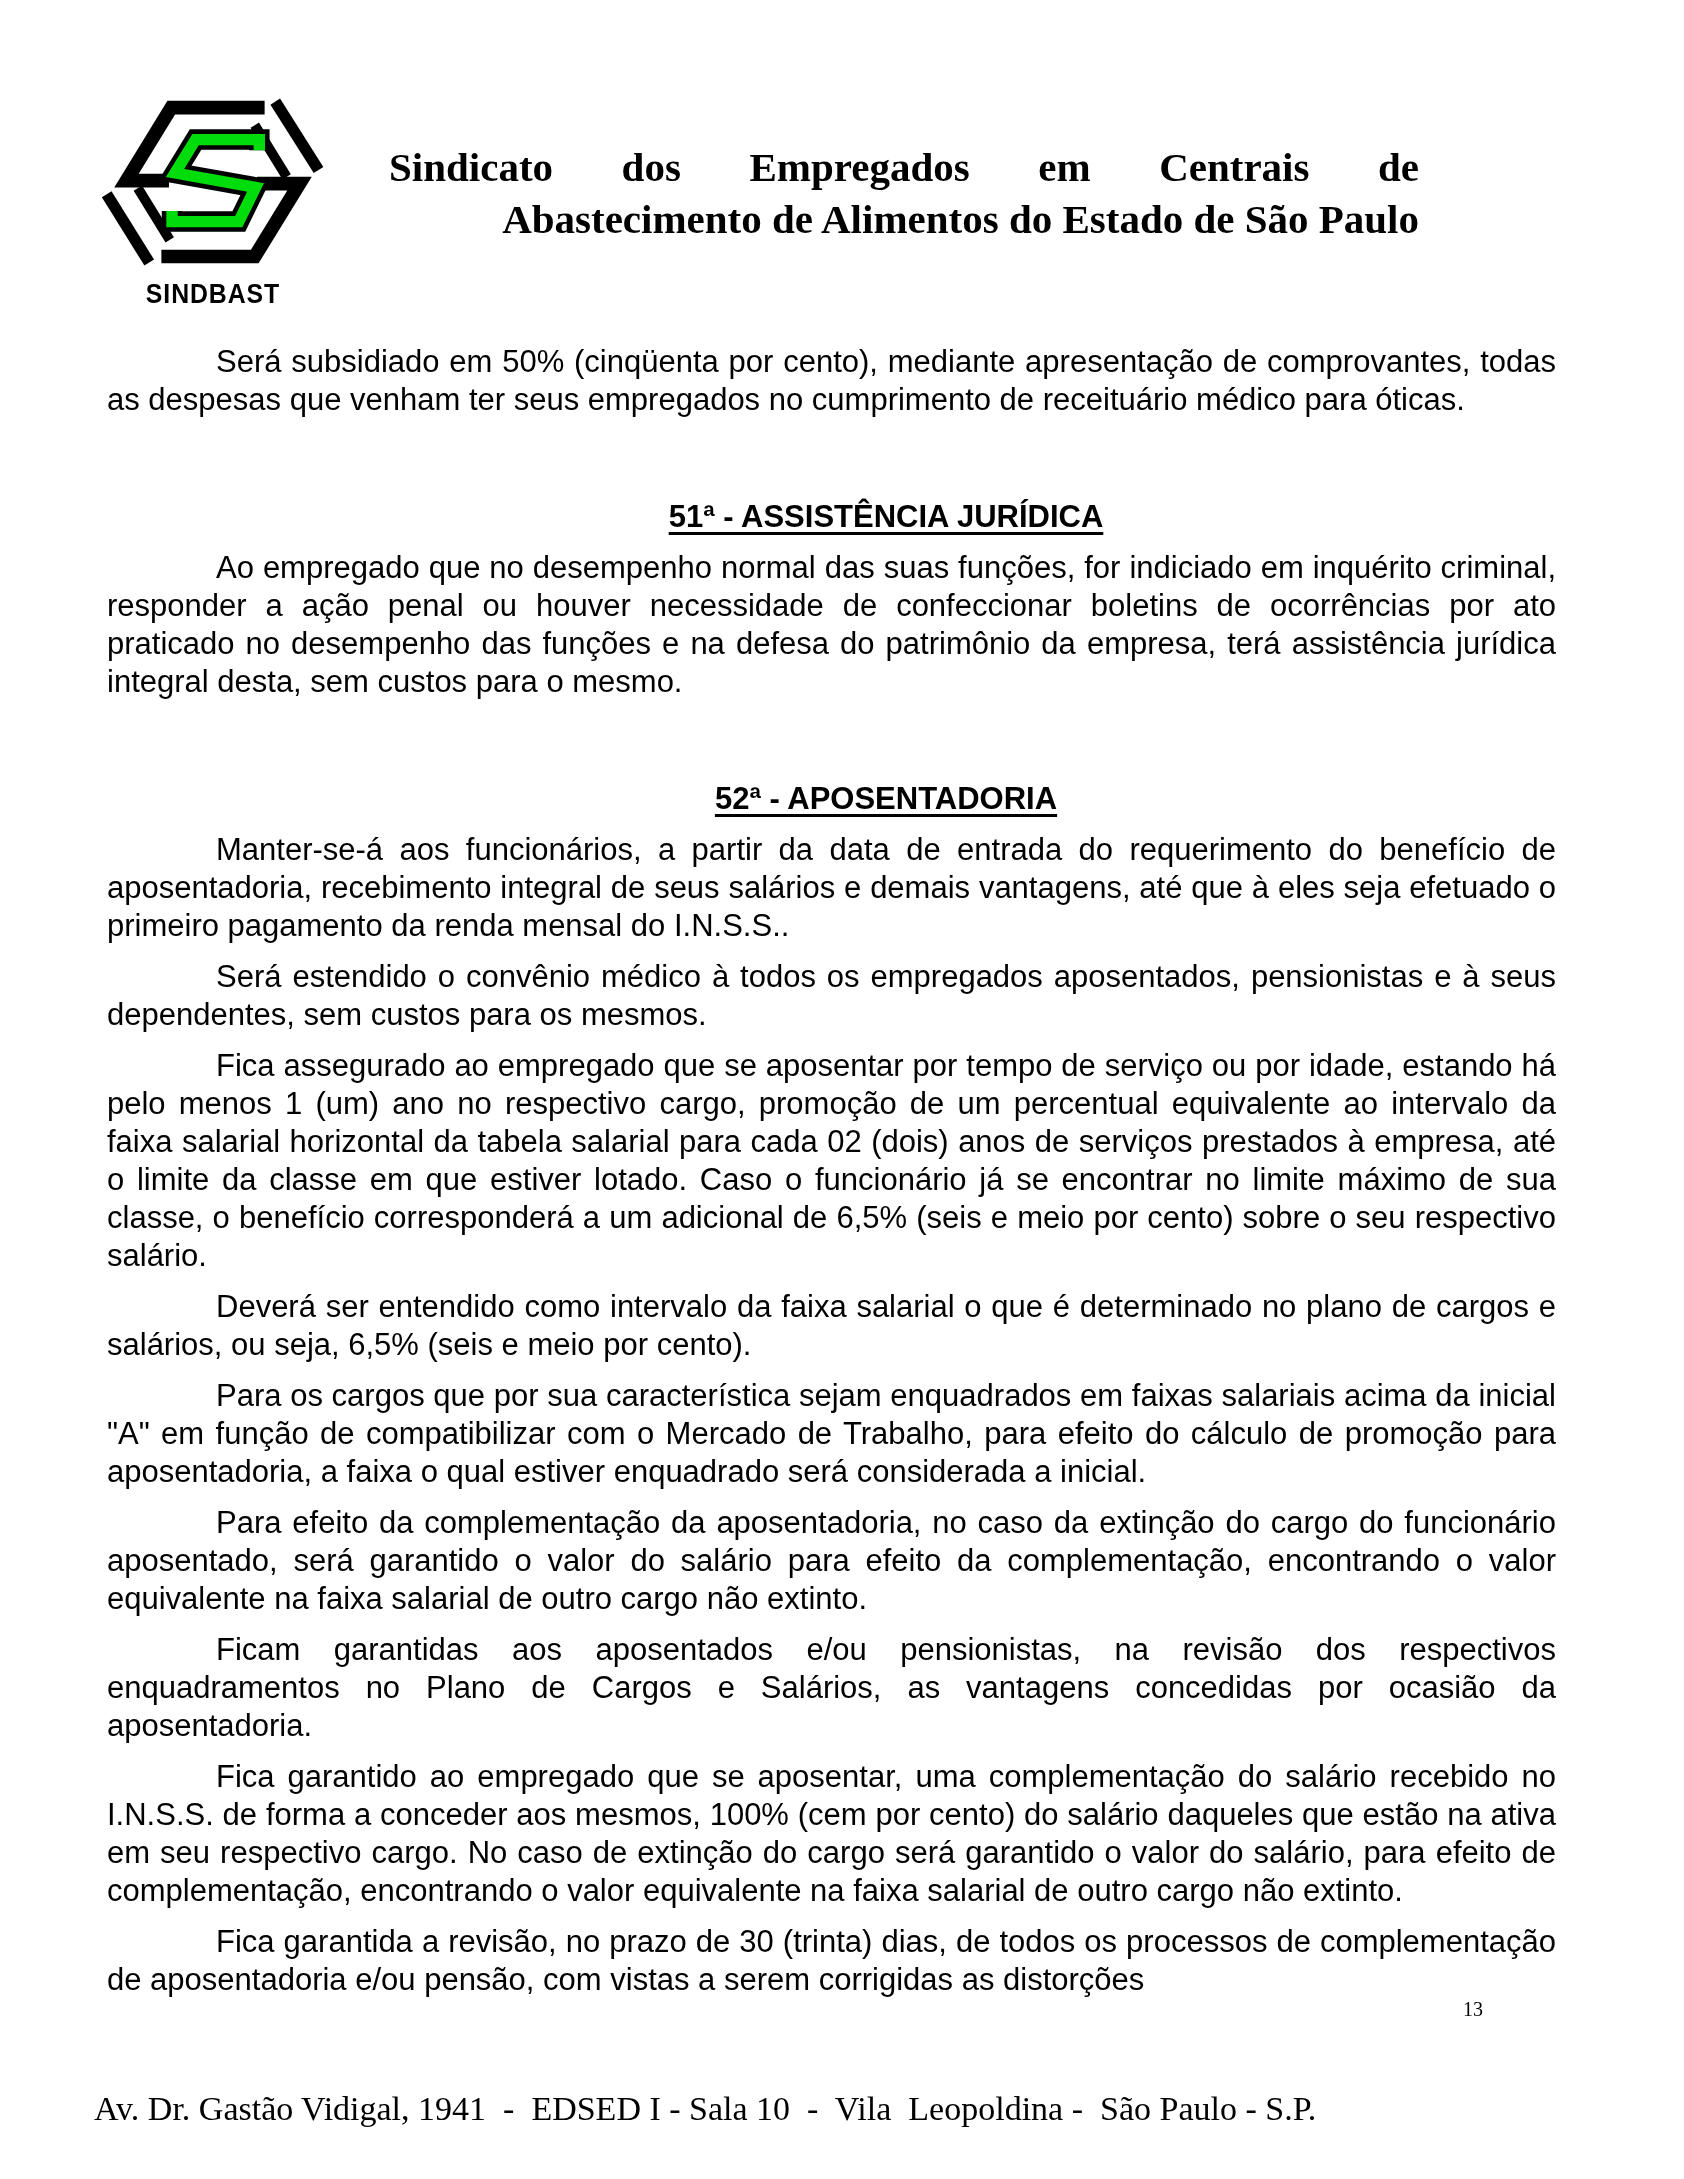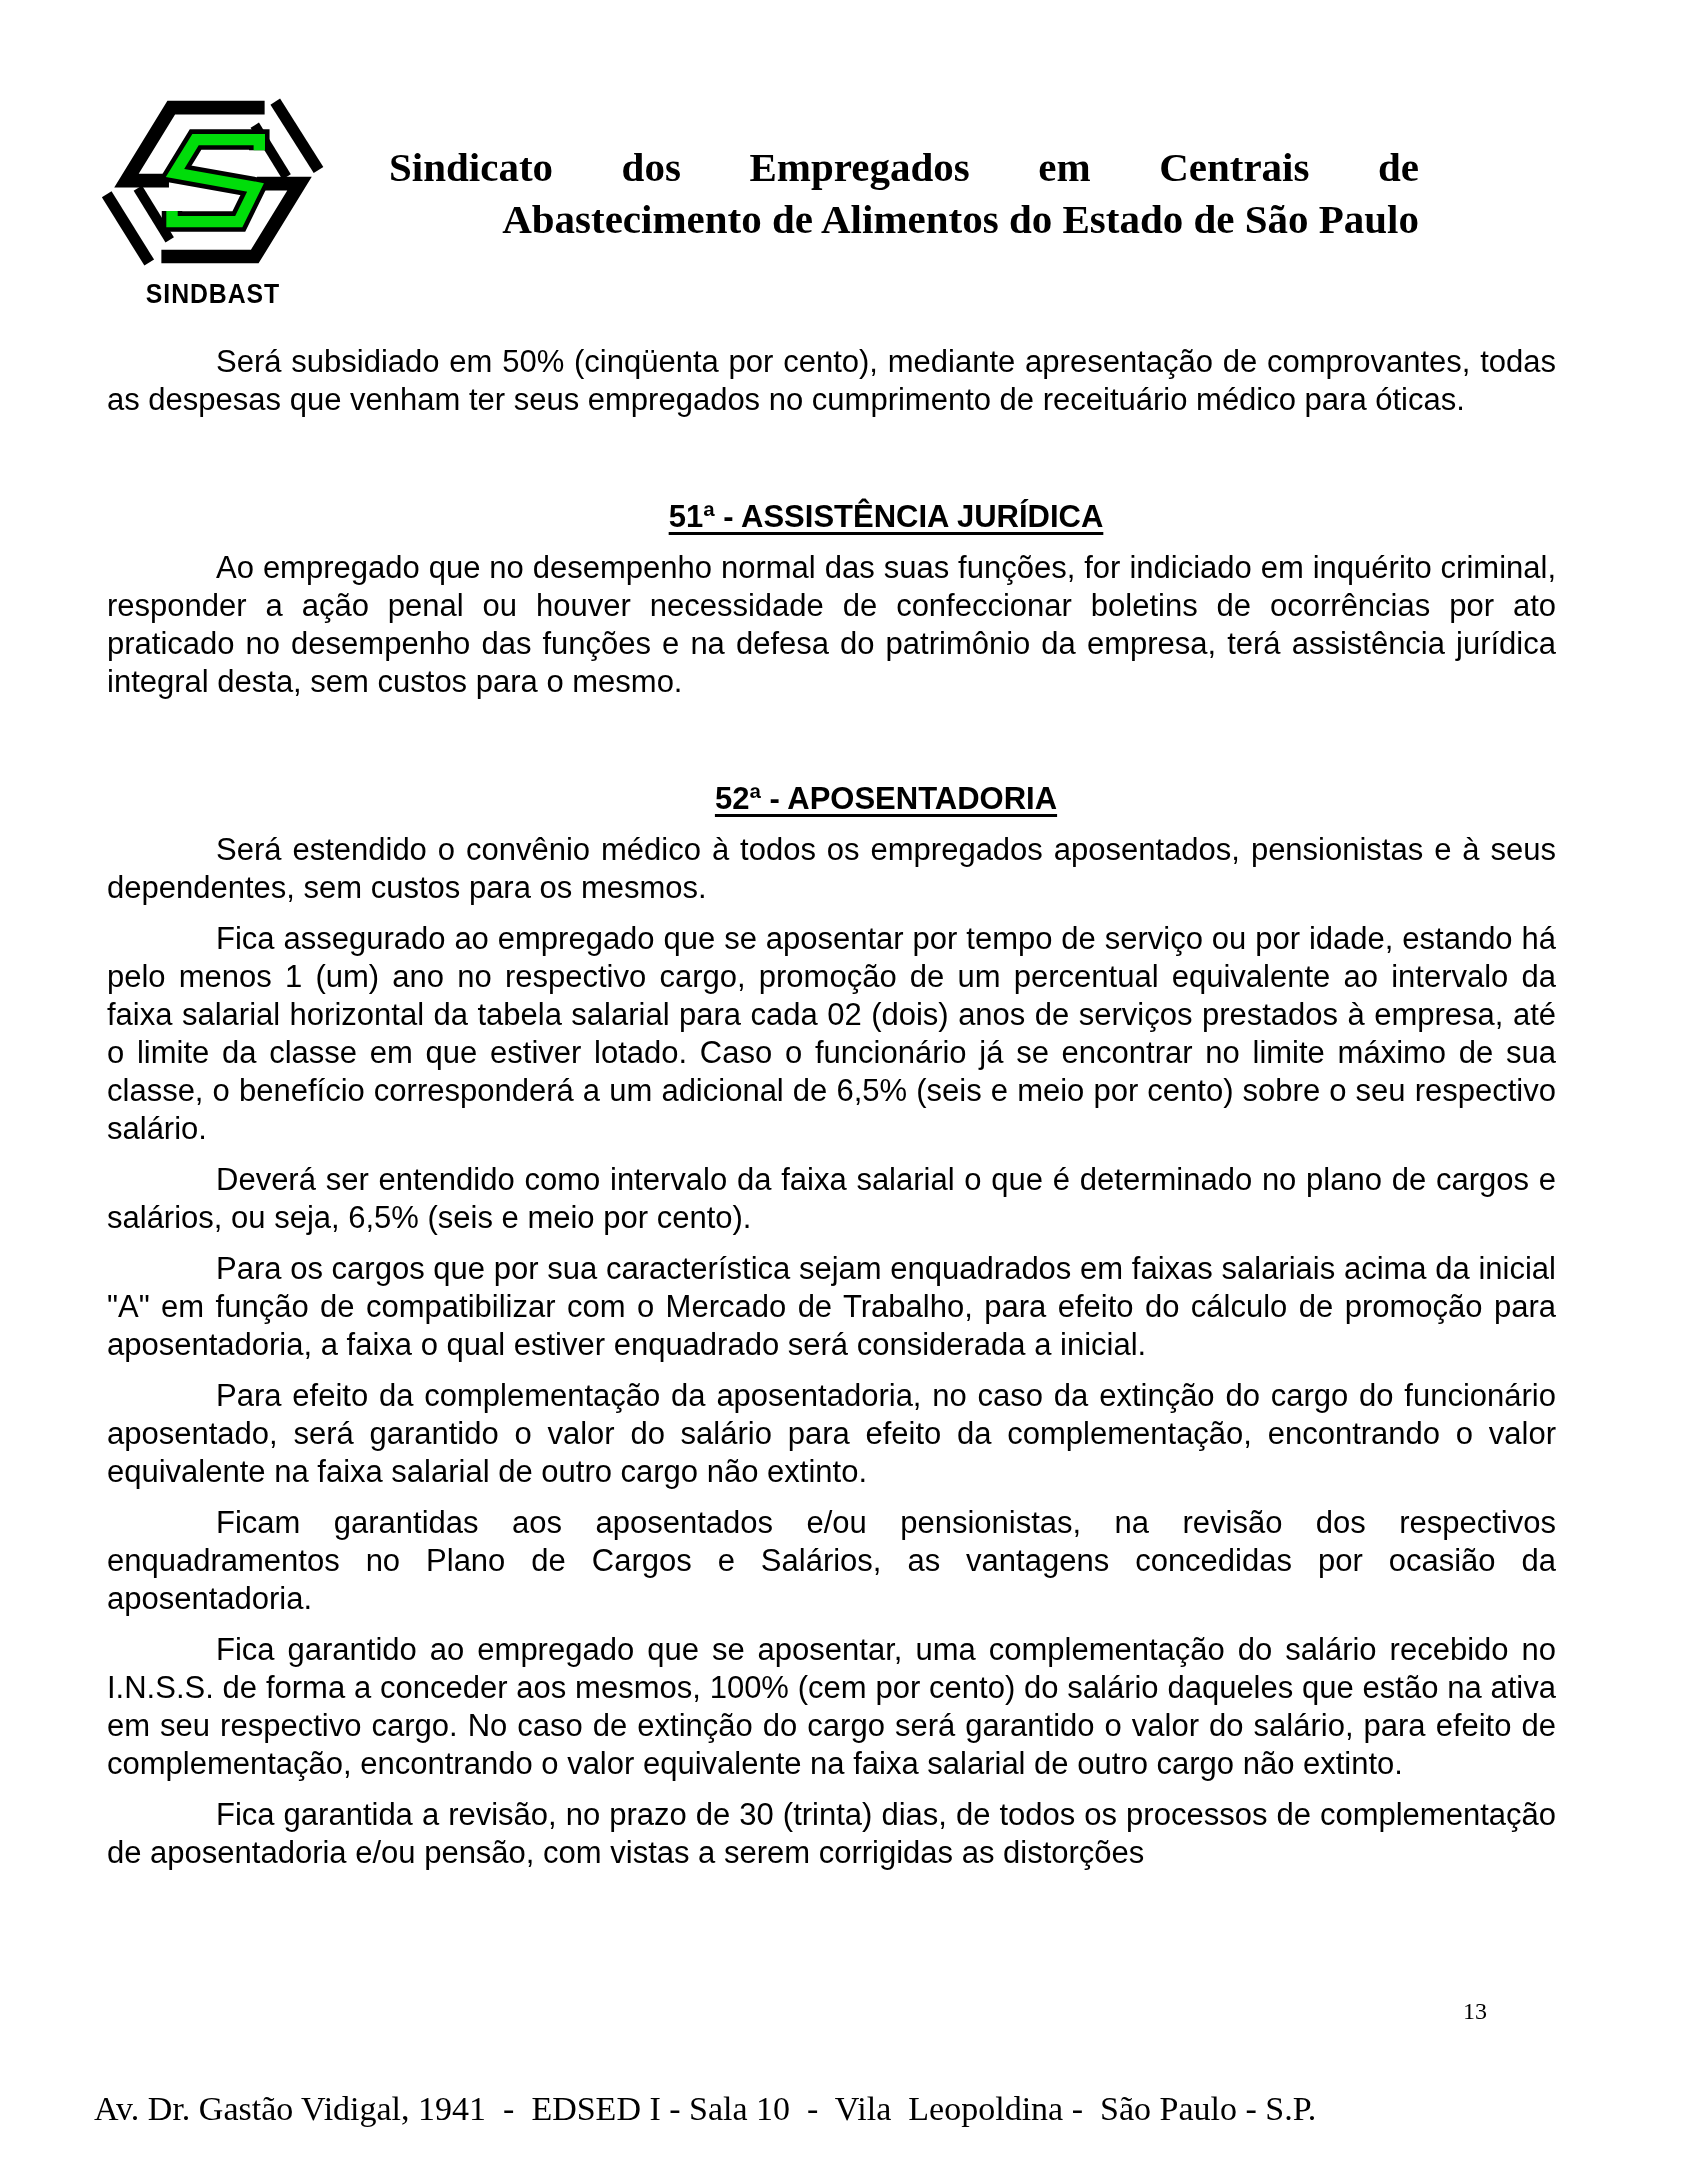--- a/index.html
+++ b/index.html
@@ -80,21 +80,21 @@
     font-size: 34px;
     line-height: 42px;
     white-space: pre-wrap;
     text-align: left;
   }
   .page-number {
     position: absolute;
     left: 1463px;
     top: 1998px;
     font-family: "Liberation Serif", serif;
-    font-size: 24px;
+    font-size: 20px;
   }
 </style>
 </head>
 <body>
 
 <div class="page">
 
   <div class="logo-wrap">
     <svg viewBox="0 0 300 245">
 
@@ -119,20 +119,21 @@
     <div class="l2">Abastecimento de Alimentos do Estado de São Paulo</div>
   </div>
 
   <div class="doc-body">
     <p class="para">Será subsidiado em 50% (cinqüenta por cento), mediante apresentação de comprovantes, todas as despesas que venham ter seus empregados no cumprimento de receituário médico para óticas.</p>
 
     <h2 class="section-heading"><span>51ª - ASSISTÊNCIA JURÍDICA</span></h2>
     <p class="para">Ao empregado que no desempenho normal das suas funções, for indiciado em inquérito criminal, responder a ação penal ou houver necessidade de confeccionar boletins de ocorrências por ato praticado no desempenho das funções e na defesa do patrimônio da empresa, terá assistência jurídica integral desta, sem custos para o mesmo.</p>
 
     <h2 class="section-heading"><span>52ª - APOSENTADORIA</span></h2>
+    <p class="para">Manter-se-á aos funcionários, a partir da data de entrada do requerimento do benefício de aposentadoria, recebimento integral de seus salários e demais vantagens, até que à eles seja efetuado o primeiro pagamento da renda mensal do I.N.S.S..</p>
     <p class="para">Será estendido o convênio médico à todos os empregados aposentados, pensionistas e à seus dependentes, sem custos para os mesmos.</p>
     <p class="para">Fica assegurado ao empregado que se aposentar por tempo de serviço ou por idade, estando há pelo menos 1 (um) ano no respectivo cargo, promoção de um percentual equivalente ao intervalo da faixa salarial horizontal da tabela salarial para cada 02 (dois) anos de serviços prestados à empresa, até o limite da classe em que estiver lotado. Caso o funcionário já se encontrar no limite máximo de sua classe, o benefício corresponderá a um adicional de 6,5% (seis e meio por cento) sobre o seu respectivo salário.</p>
     <p class="para">Deverá ser entendido como intervalo da faixa salarial o que é determinado no plano de cargos e salários, ou seja, 6,5% (seis e meio por cento).</p>
     <p class="para">Para os cargos que por sua característica sejam enquadrados em faixas salariais acima da inicial "A" em função de compatibilizar com o Mercado de Trabalho, para efeito do cálculo de promoção para aposentadoria, a faixa o qual estiver enquadrado será considerada a inicial.</p>
     <p class="para">Para efeito da complementação da aposentadoria, no caso da extinção do cargo do funcionário aposentado, será garantido o valor do salário para efeito da complementação, encontrando o valor equivalente na faixa salarial de outro cargo não extinto.</p>
     <p class="para">Ficam garantidas aos aposentados e/ou pensionistas, na revisão dos respectivos enquadramentos no Plano de Cargos e Salários, as vantagens concedidas por ocasião da aposentadoria.</p>
     <p class="para">Fica garantido ao empregado que se aposentar, uma complementação do salário recebido no I.N.S.S. de forma a conceder aos mesmos, 100% (cem por cento) do salário daqueles que estão na ativa em seu respectivo cargo. No caso de extinção do cargo será garantido o valor do salário, para efeito de complementação, encontrando o valor equivalente na faixa salarial de outro cargo não extinto.</p>
     <p class="para">Fica garantida a revisão, no prazo de 30 (trinta) dias, de todos os processos de complementação de aposentadoria e/ou pensão, com vistas a serem corrigidas as distorções</p>
   </div>
 

